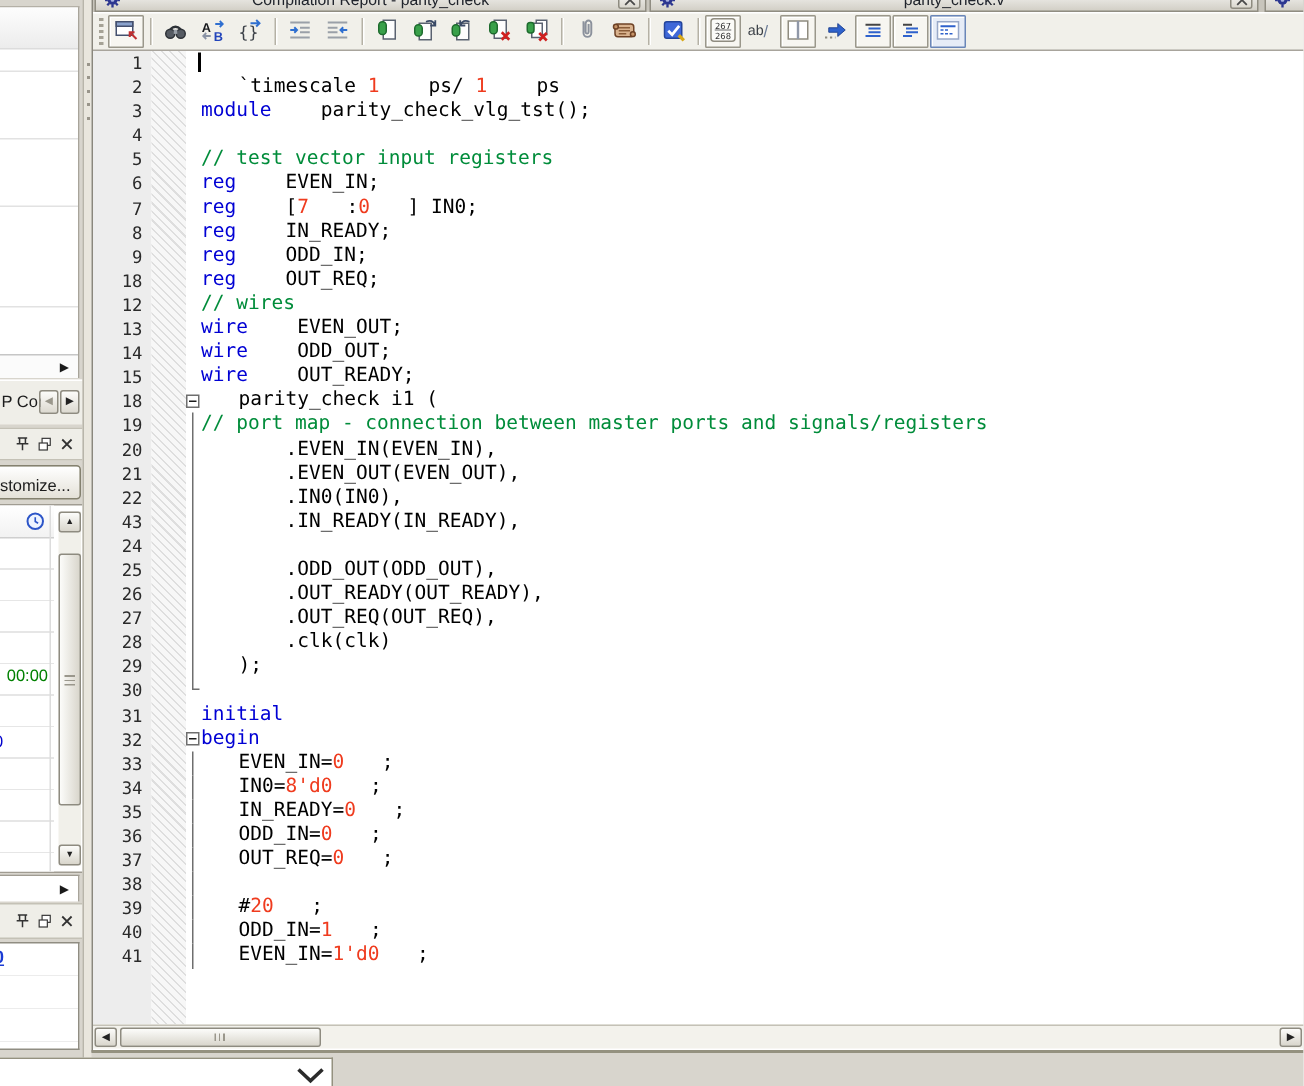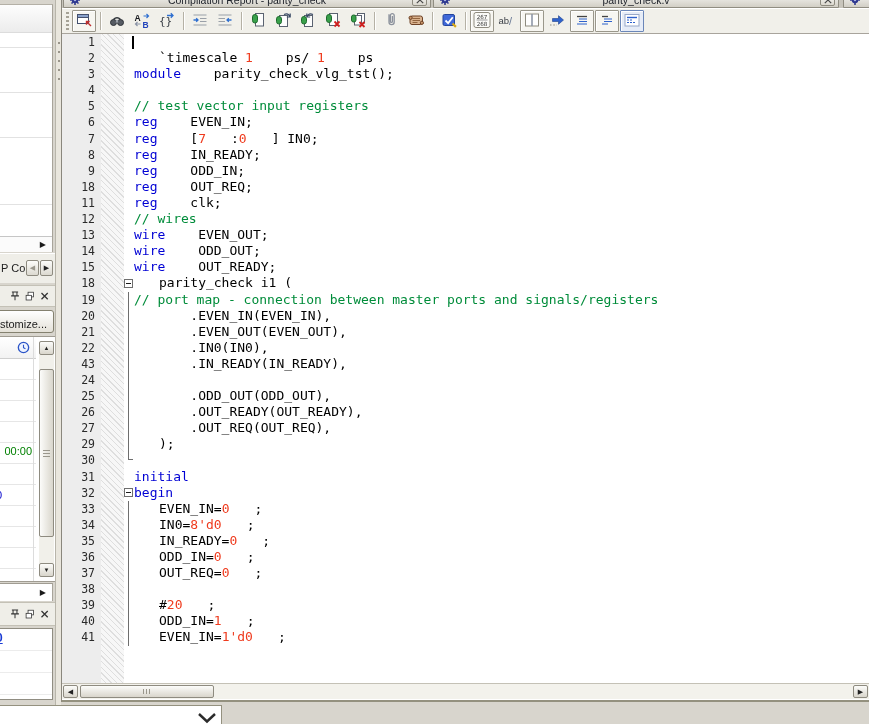--- a/index.html
+++ b/index.html
@@ -419,26 +419,20 @@
             <span class="foldc"></span>
             <span class="codetxt"><span class="tk-k">reg</span><span class="tk-p"> ODD_IN;</span></span>
           </div>
           <div class="code-line">
             <span class="ln">18</span>
             <span class="hsp"></span>
             <span class="foldc"></span>
             <span class="codetxt"><span class="tk-k">reg</span><span class="tk-p"> OUT_REQ;</span></span>
           </div>
           <div class="code-line">
-            <span class="ln">11</span>
-            <span class="hsp"></span>
-            <span class="foldc"></span>
-            <span class="codetxt"><span class="tk-k">reg</span><span class="tk-p"> clk;</span></span>
-          </div>
-          <div class="code-line">
             <span class="ln">12</span>
             <span class="hsp"></span>
             <span class="foldc"></span>
             <span class="codetxt"><span class="tk-c">// wires</span></span>
           </div>
           <div class="code-line">
             <span class="ln">13</span>
             <span class="hsp"></span>
             <span class="foldc"></span>
             <span class="codetxt"><span class="tk-k">wire</span><span class="tk-p"> EVEN_OUT;</span></span>
@@ -526,20 +520,28 @@
             </span>
             <span class="codetxt"><span class="tk-p">    .OUT_READY(OUT_READY),</span></span>
           </div>
           <div class="code-line">
             <span class="ln">27</span>
             <span class="hsp"></span>
             <span class="foldc">
               <span class="rail-line"></span>
             </span>
             <span class="codetxt"><span class="tk-p">    .OUT_REQ(OUT_REQ),</span></span>
+          </div>
+          <div class="code-line">
+            <span class="ln">28</span>
+            <span class="hsp"></span>
+            <span class="foldc">
+              <span class="rail-line"></span>
+            </span>
+            <span class="codetxt"><span class="tk-p">    .clk(clk)</span></span>
           </div>
           <div class="code-line">
             <span class="ln">29</span>
             <span class="hsp"></span>
             <span class="foldc">
               <span class="rail-line"></span>
             </span>
             <span class="codetxt"><span class="tk-p">);</span></span>
           </div>
           <div class="code-line">

